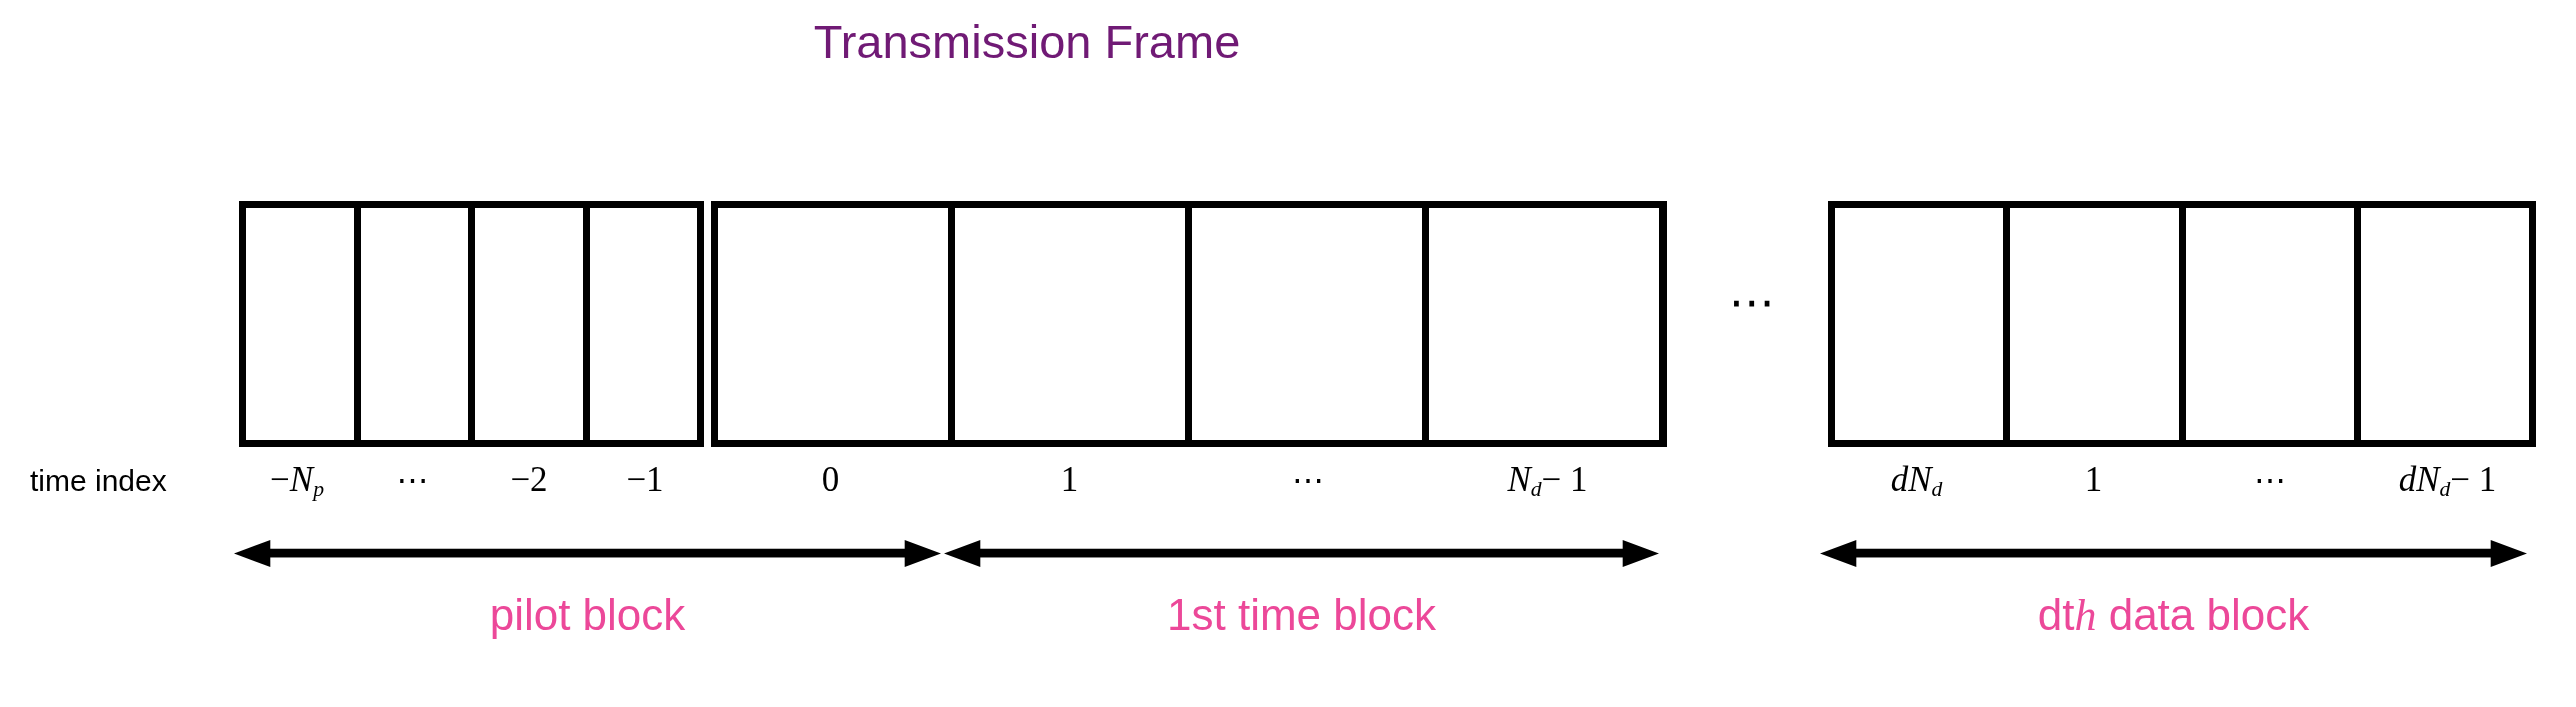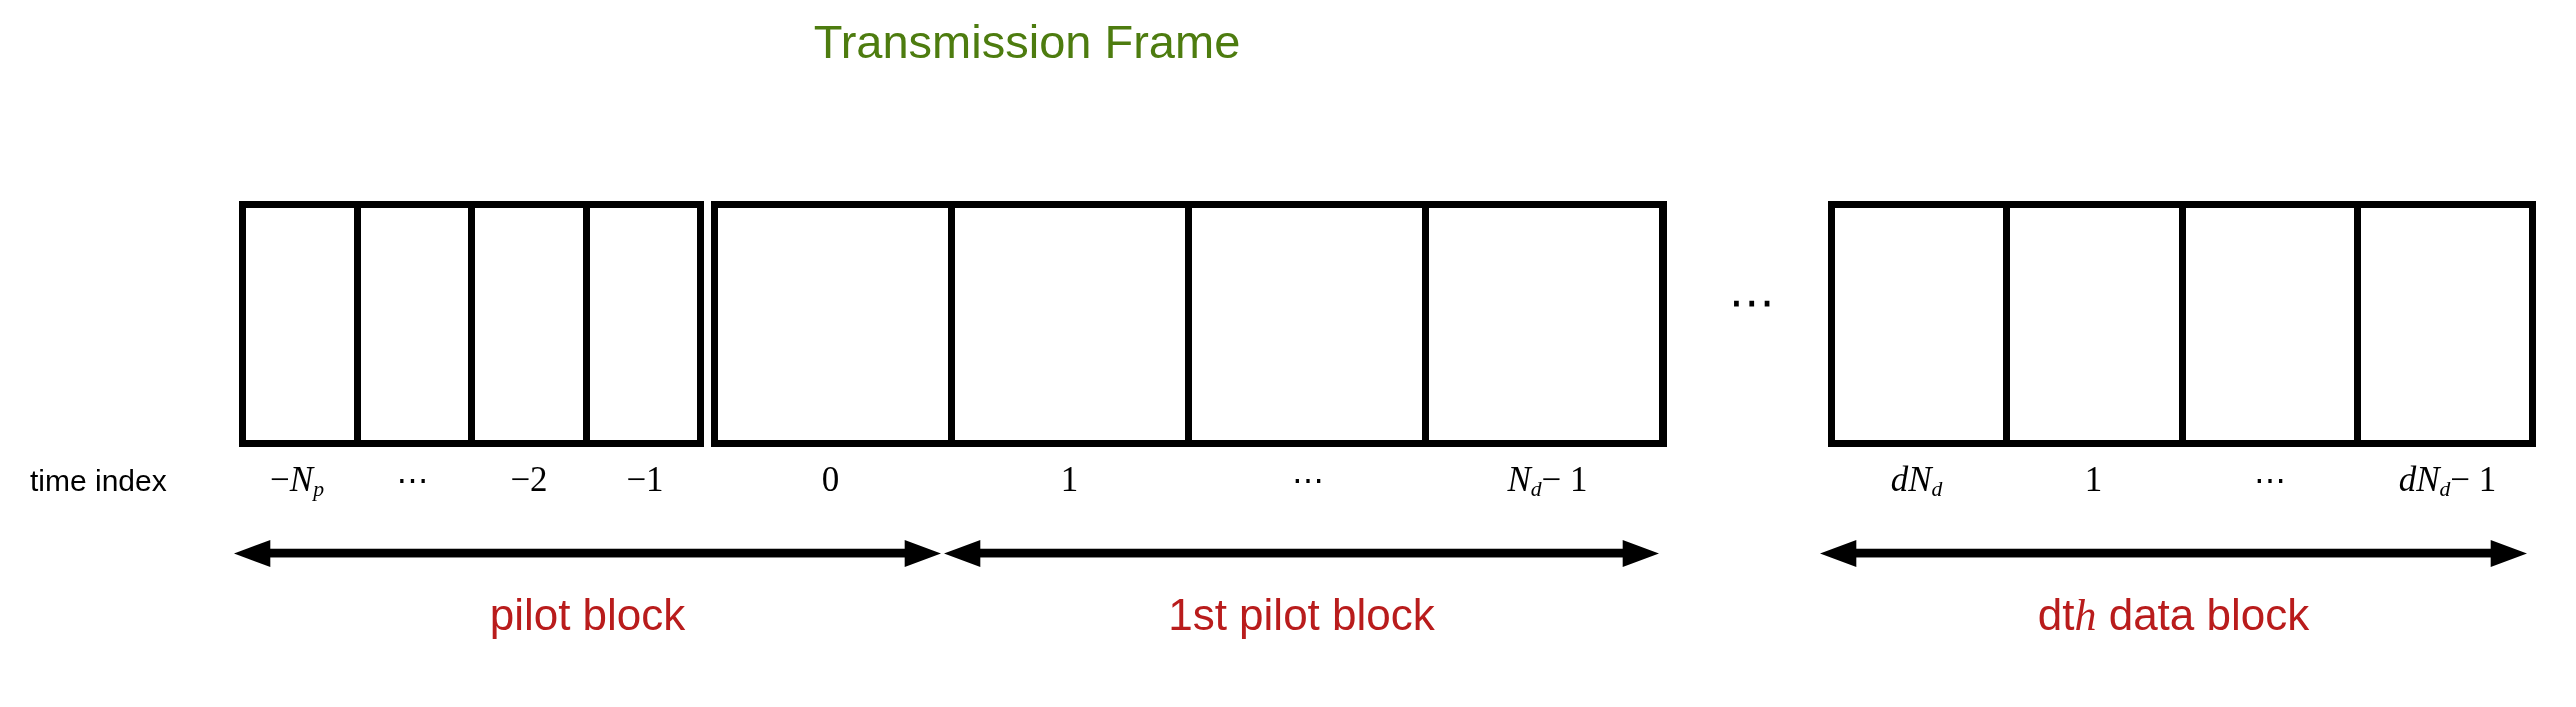--- a/index.html
+++ b/index.html
@@ -20,21 +20,21 @@
   
   #frame-title {
     position: absolute;
     left: 0;
     top: 12.6px;
     width: 2576px;
     text-align: center;
     font-family: "Liberation Sans", sans-serif;
     font-size: 47px;
     line-height: 58px;
-    color: #4d7c0f;
+    color: #701a75;
     white-space: nowrap;
   }
   
   #frame-title > span {
     position: relative;
     left: -261px;
   }
 
   
   .block-group {
@@ -149,21 +149,21 @@
   .arrow svg { display: block; width: 100%; height: 100%; }
 
   
   .caption {
     position: absolute;
     top: 584px;
     text-align: center;
     font-family: "Liberation Sans", sans-serif;
     font-size: 44px;
     line-height: 62px;
-    color: #b91c1c;
+    color: #ec4899;
     white-space: nowrap;
   }
   .caption .mathvar-italic {
     font-family: "Liberation Serif", serif;
     font-style: italic;
   }
   #caption-pilot { left: 234px; width: 707px; }
   #caption-data1 { left: 944px; width: 715px; }
   #caption-datad { left: 1820px; width: 707px; }
 </style>
@@ -274,19 +274,19 @@
 
   <div class="arrow" id="arrow-datad">
     <svg viewBox="0 0 896 34" preserveAspectRatio="none">
       <polygon points="0,17 46,0 46,34" fill="#000000"></polygon>
       <polygon points="896,17 850,0 850,34" fill="#000000"></polygon>
       <rect x="44" y="11" width="808" height="11" fill="#000000"></rect>
     </svg>
   </div>
 
   <div class="caption" id="caption-pilot">pilot block</div>
-  <div class="caption" id="caption-data1">1st pilot block</div>
+  <div class="caption" id="caption-data1">1st time block</div>
   <div class="caption" id="caption-datad">
     <span>dt</span><span class="mathvar-italic">h</span><span> data block</span>
   </div>
 
 </div>
 
 
 </body></html>

